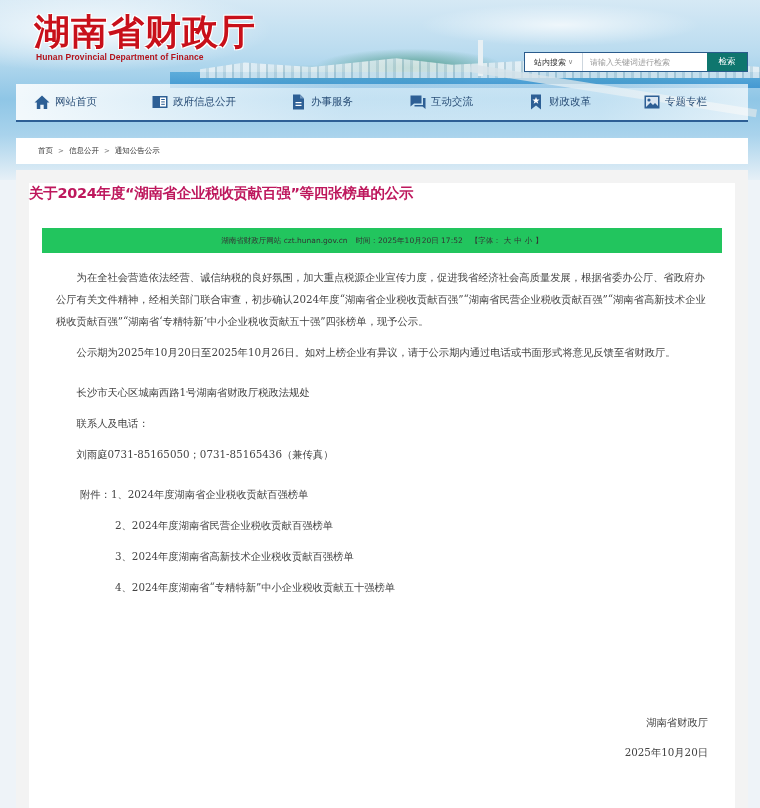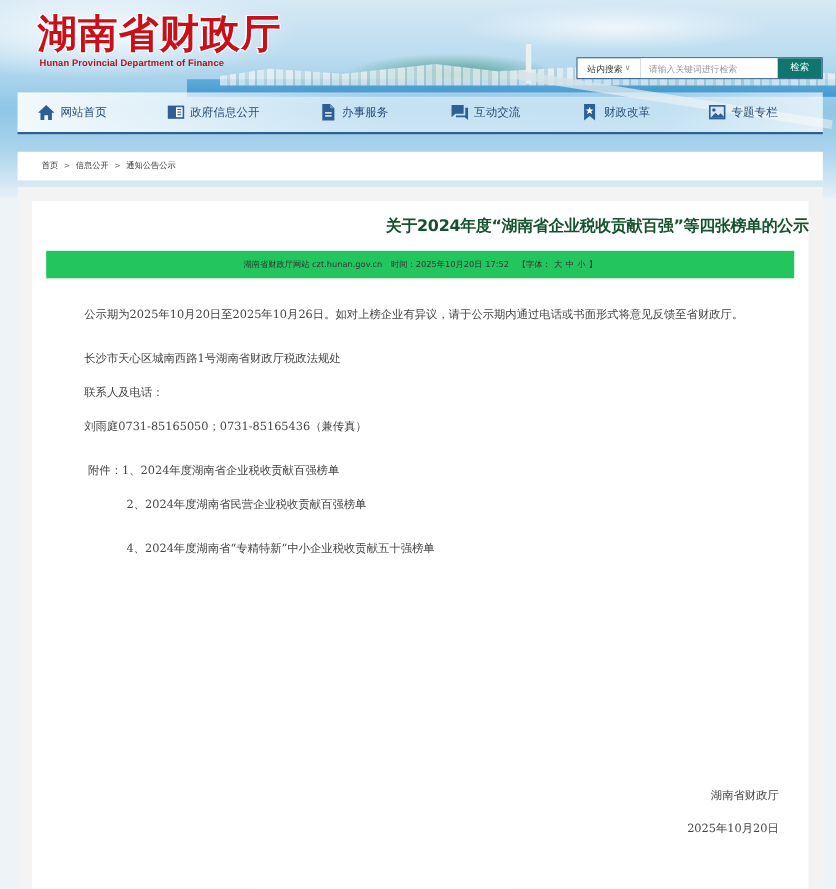--- a/index.html
+++ b/index.html
@@ -96,22 +96,22 @@
   
   .outer {
     position: absolute; left: 16px; top: 170px; width: 732px; height: 638px;
     background: #f3f3f3;
   }
   .paper {
     position: absolute; left: 29px; top: 183px; width: 706px; height: 625px;
     background: #fff;
   }
   .title {
-    position: absolute; left: 29px; top: 196px; width: 706px; text-align: right;
-    font-size: 14.5px; font-weight: bold; color: #14532d; letter-spacing: -0.3px;
+    position: absolute; left: 29px; top: 184px; width: 706px; text-align: left;
+    font-size: 14.5px; font-weight: bold; color: #be185d; letter-spacing: -0.3px;
   }
   .meta {
     position: absolute; left: 42px; top: 228px; width: 680px; height: 25px;
     background: #22c55e; display: flex; align-items: center; justify-content: center;
     font-size: 7.5px; color: #333; gap: 8px;
   }
   .meta .fs { display: flex; gap: 3px; }
   .meta .fs span.sz { cursor: pointer; }
   .body-text {
     position: absolute; left: 56px; top: 266px; width: 650px;
@@ -224,39 +224,43 @@
   <span class="fs">
     <span>【字体：</span>
     <span class="sz">大</span>
     <span class="sz">中</span>
     <span class="sz">小</span>
     <span>】</span>
   </span>
 </div>
 
 <div class="body-text">
+  <p class="indent">为在全社会营造依法经营、诚信纳税的良好氛围，加大重点税源企业宣传力度，促进我省经济社会高质量发展，根据省委办公厅、省政府办公厅有关文件精神，经相关部门联合审查，初步确认2024年度“湖南省企业税收贡献百强”“湖南省民营企业税收贡献百强”“湖南省高新技术企业税收贡献百强”“湖南省‘专精特新’中小企业税收贡献五十强”四张榜单，现予公示。</p>
   <div class="gap"></div>
   <p class="indent">公示期为2025年10月20日至2025年10月26日。如对上榜企业有异议，请于公示期内通过电话或书面形式将意见反馈至省财政厅。</p>
   <div class="gap"></div>
   <div class="gap"></div>
   <p class="indent">长沙市天心区城南西路1号湖南省财政厅税政法规处</p>
   <div class="gap"></div>
   <p class="indent">联系人及电话：</p>
   <div class="gap"></div>
   <p class="indent">刘雨庭0731-85165050；0731-85165436（兼传真）</p>
   <div class="gap"></div>
   <div class="gap"></div>
   <p class="attach-row">
     <span>附件：</span><a>1、2024年度湖南省企业税收贡献百强榜单</a>
   </p>
   <div class="gap"></div>
   <p class="attach-sub">
     <a>2、2024年度湖南省民营企业税收贡献百强榜单</a>
   </p>
   <div class="gap"></div>
+  <p class="attach-sub">
+    <a>3、2024年度湖南省高新技术企业税收贡献百强榜单</a>
+  </p>
   <div class="gap"></div>
   <p class="attach-sub">
     <a>4、2024年度湖南省“专精特新”中小企业税收贡献五十强榜单</a>
   </p>
 </div>
 
 <div class="sign" style="top:716px">湖南省财政厅</div>
 <div class="sign" style="top:746px">2025年10月20日</div>
 
 </body></html>

